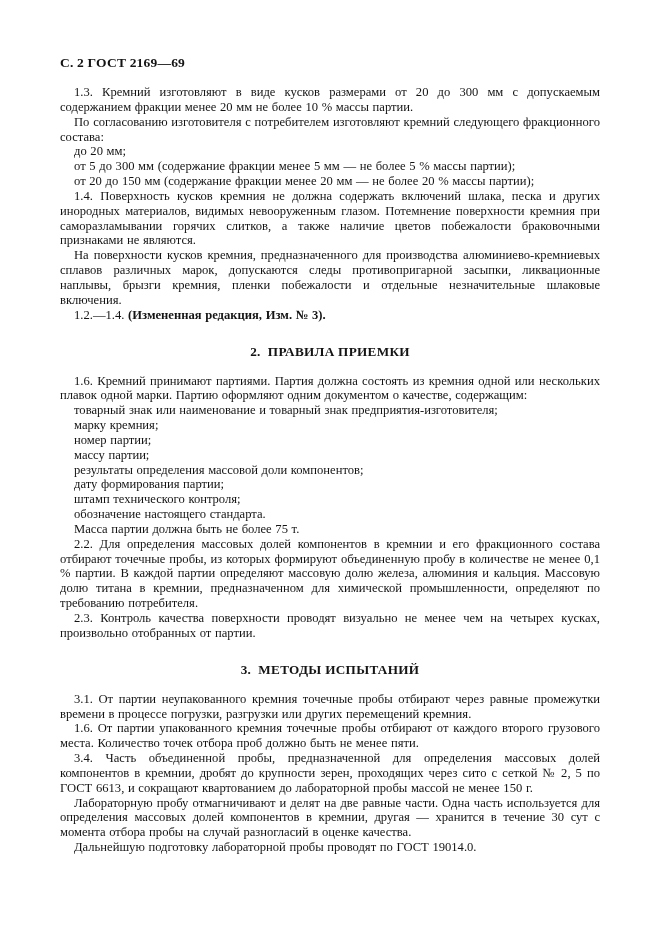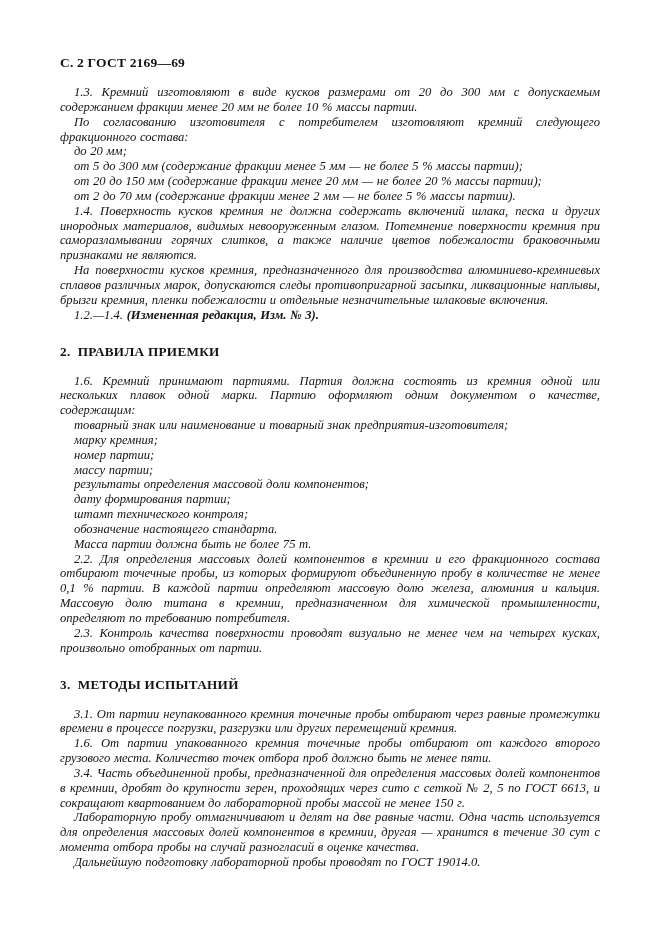--- a/index.html
+++ b/index.html
@@ -22,44 +22,43 @@
     letter-spacing: 0.2px;
     margin: 0 0 15px 0;
   }
   .para {
     margin: 0;
     font-size: 12.6px;
     line-height: 14.85px;
     text-align: justify;
     text-indent: 14px;
     word-spacing: 0.5px;
-    font-style: italic;
   }
   .amend .bold-note { font-weight: 700; margin-left: 0; }
   .sec-heading {
     font-size: 13.2px;
     font-weight: 700;
+    text-align: center;
     letter-spacing: 0.3px;
     white-space: pre;
     margin: 21px 0 14px 0;
   }
 </style>
 </head>
 <body>
 
 <div class="page">
 
   <div class="running-header">С. 2 ГОСТ 2169—69</div>
 
   <p class="para">1.3. Кремний изготовляют в виде кусков размерами от 20 до 300 мм с допускаемым содержанием фракции менее 20 мм не более 10 % массы партии.</p>
   <p class="para">По согласованию изготовителя с потребителем изготовляют кремний следующего фракционного состава:</p>
   <p class="para">до 20 мм;</p>
   <p class="para">от 5 до 300 мм (содержание фракции менее 5 мм — не более 5 % массы партии);</p>
   <p class="para">от 20 до 150 мм (содержание фракции менее 20 мм — не более 20 % массы партии);</p>
-  <p class="para">от 2 до 70 мм (содержание фракции менее 2 мм — не более 5 % массы партии).</p>
   <p class="para">1.4. Поверхность кусков кремния не должна содержать включений шлака, песка и других инородных материалов, видимых невооруженным глазом. Потемнение поверхности кремния при саморазламывании горячих слитков, а также наличие цветов побежалости браковочными признаками не являются.</p>
   <p class="para">На поверхности кусков кремния, предназначенного для производства алюминиево-кремниевых сплавов различных марок, допускаются следы противопригарной засыпки, ликвационные наплывы, брызги кремния, пленки побежалости и отдельные незначительные шлаковые включения.</p>
   <p class="para amend"><span>1.2.—1.4.</span> <span class="bold-note">(Измененная редакция, Изм. № 3).</span></p>
 
   <h2 class="sec-heading">2.  ПРАВИЛА ПРИЕМКИ</h2>
   <p class="para">1.6. Кремний принимают партиями. Партия должна состоять из кремния одной или нескольких плавок одной марки. Партию оформляют одним документом о качестве, содержащим:</p>
   <p class="para">товарный знак или наименование и товарный знак предприятия-изготовителя;</p>
   <p class="para">марку кремния;</p>
   <p class="para">номер партии;</p>
   <p class="para">массу партии;</p>

